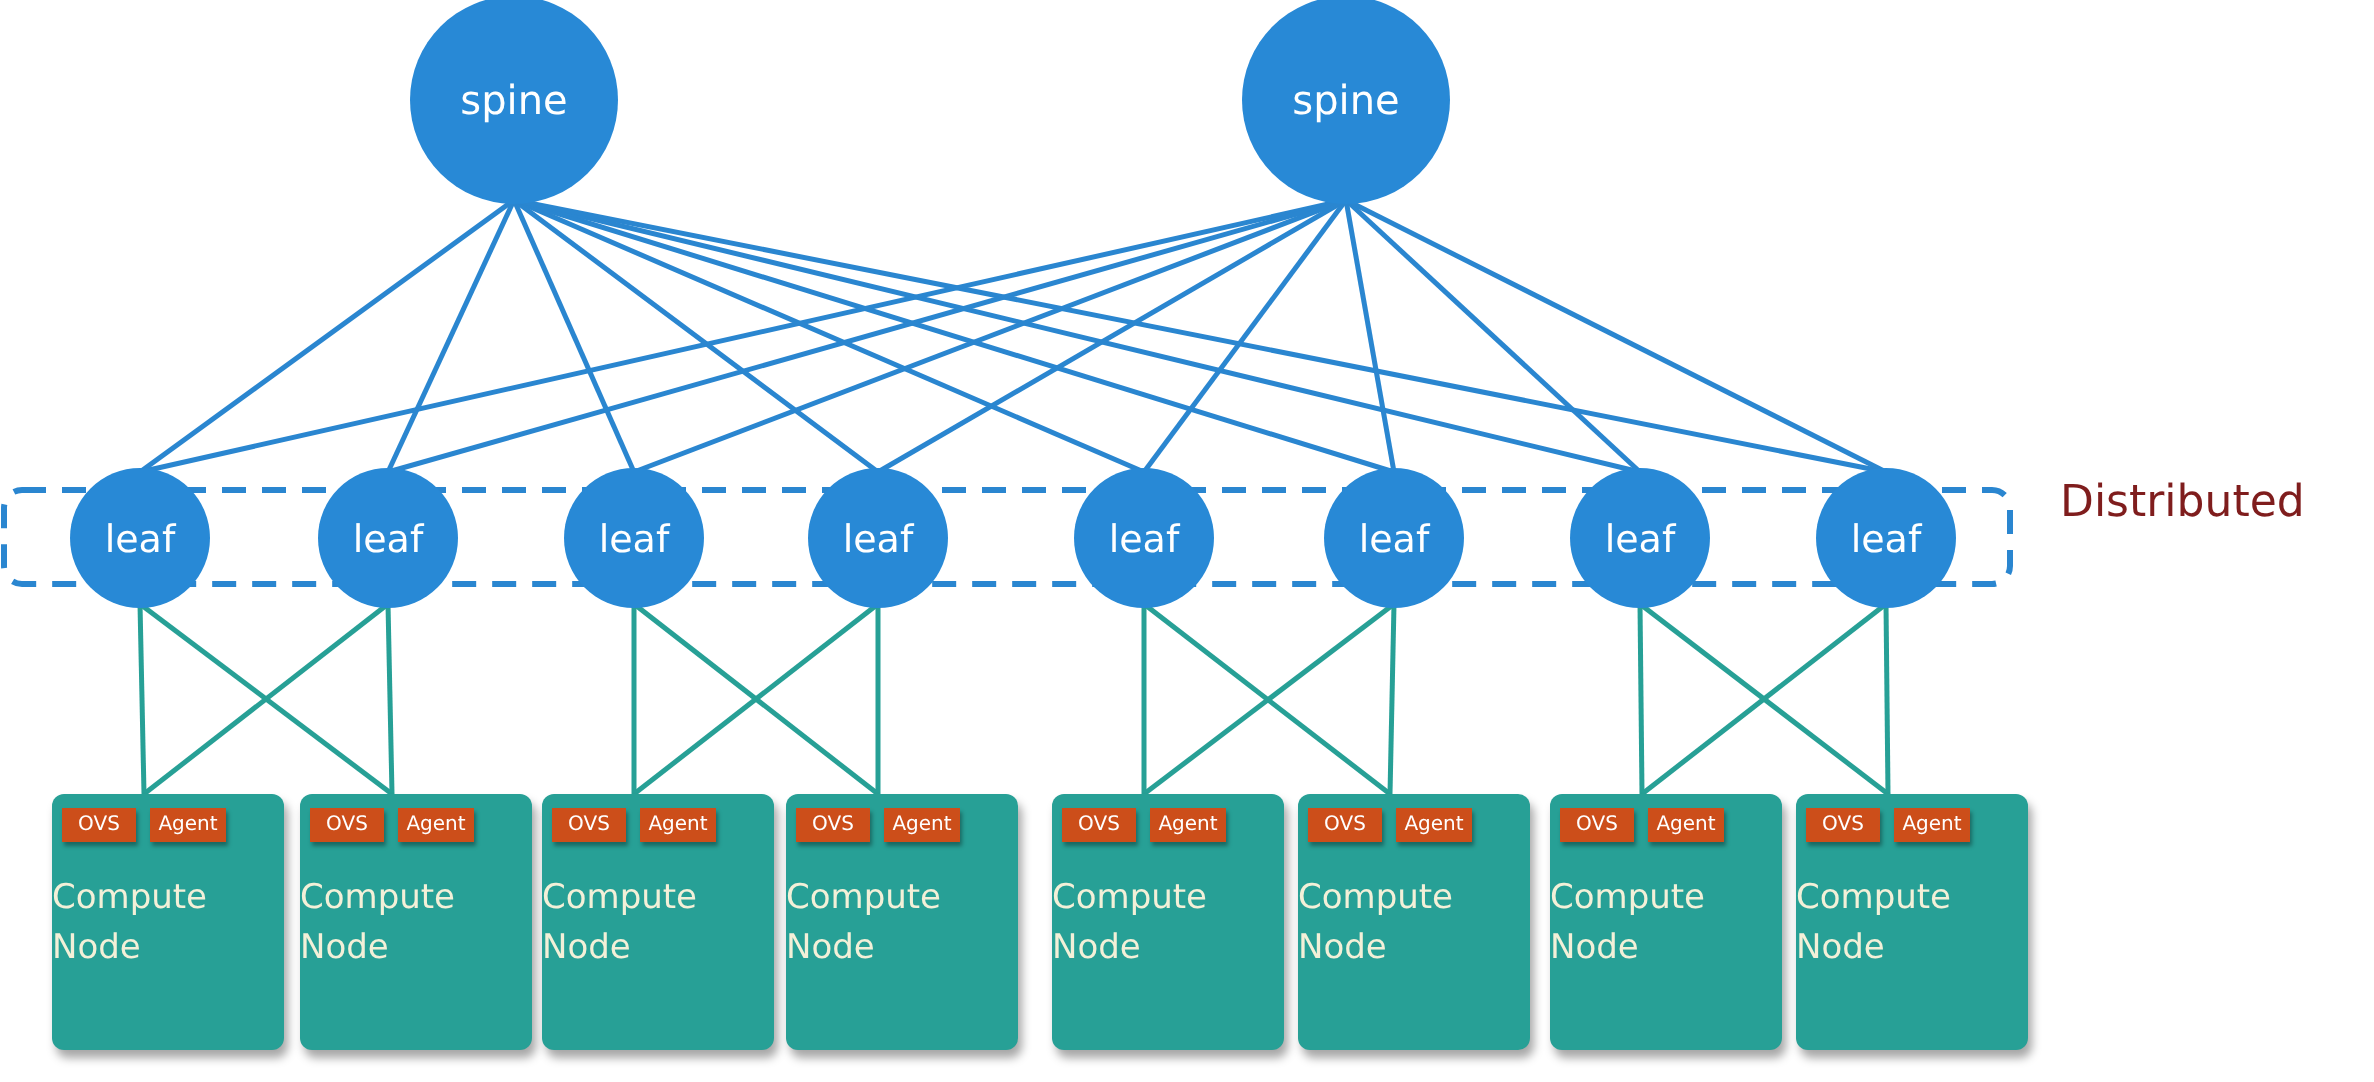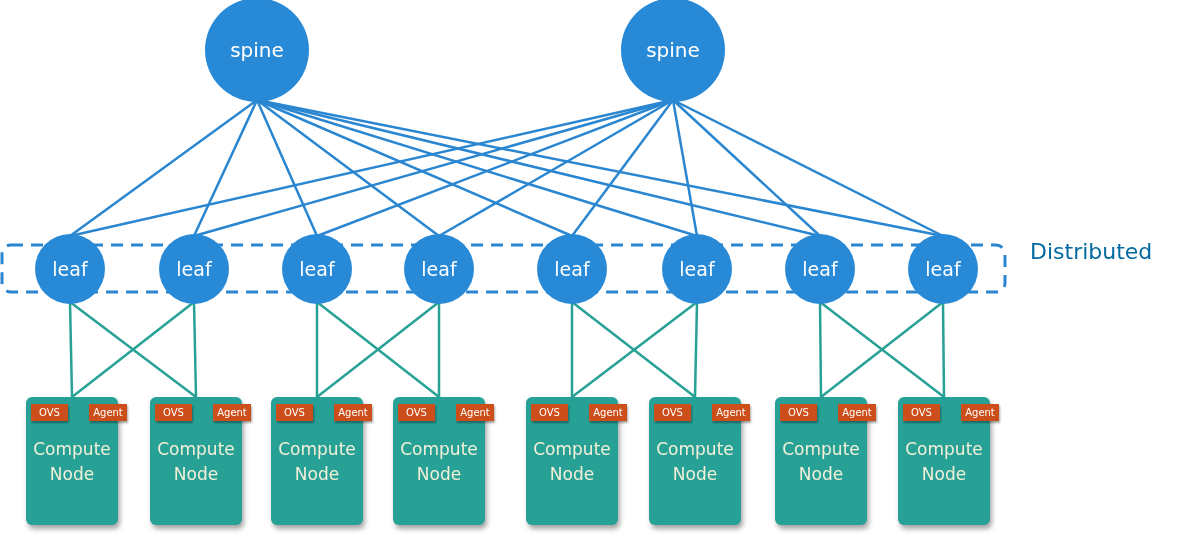--- a/index.html
+++ b/index.html
@@ -3,30 +3,30 @@
 <meta charset="utf-8">
 <style>
   html, body { margin: 0; padding: 0; background: #ffffff; }
   body { width: 1187px; height: 541px; position: relative; overflow: hidden;
          font-family: "DejaVu Sans", sans-serif; }
   #diagram { position: absolute; left: 0; top: 0; }
   .node-label { fill: #ffffff; font-family: "DejaVu Sans", sans-serif; }
   .spine-label { font-size: 20px; }
   .leaf-label { font-size: 19px; }
   .gw-label { position: absolute; left: 1030px; top: 236px; font-size: 22px; line-height: 31px;
-              color: #0369a1; font-family: "DejaVu Sans", sans-serif; }
-  .compute { position: absolute; width: 92px; height: 128px; top: 397px; background: #2aa198;
+              color: #7f1d1d; font-family: "DejaVu Sans", sans-serif; }
+  .compute { position: absolute; width: 116px; height: 128px; top: 397px; background: #2aa198;
              background: #27a096; border-radius: 6px;
              box-shadow: 2px 4px 5px rgba(0,0,0,0.35); }
   .chip { position: absolute; top: 7px; height: 17px; background: #cc4e1a; color: #fff;
           font-size: 10px; line-height: 17px; text-align: center;
           box-shadow: 1px 2px 2px rgba(0,0,0,0.35); }
   .chip.ovs { left: 5px; width: 37px; }
-  .chip.agent { left: 63px; width: 38px; text-align: center; }
-  .compute-label { position: absolute; left: 0; right: 0; top: 40px; text-align: center;
+  .chip.agent { left: 49px; width: 38px; text-align: center; }
+  .compute-label { position: absolute; left: 0; right: 0; top: 40px; text-align: left;
                    color: #f3f0d8; font-size: 17px; line-height: 25px; }
 </style>
 </head>
 <body>
 
 <svg id="diagram" width="1187" height="541" xmlns="http://www.w3.org/2000/svg">
   <g id="uplinks">
       <line x1="257" y1="100" x2="70" y2="236" stroke="#2a86d0" stroke-width="2.5"></line>
       <line x1="257" y1="100" x2="194" y2="236" stroke="#2a86d0" stroke-width="2.5"></line>
       <line x1="257" y1="100" x2="317" y2="236" stroke="#2a86d0" stroke-width="2.5"></line>

